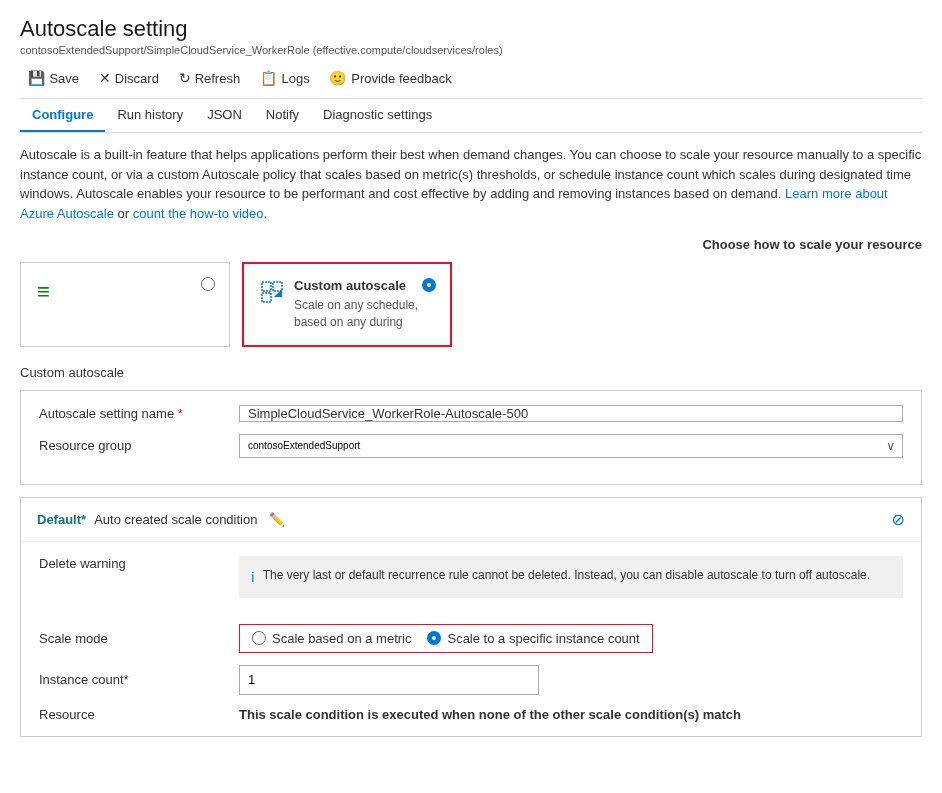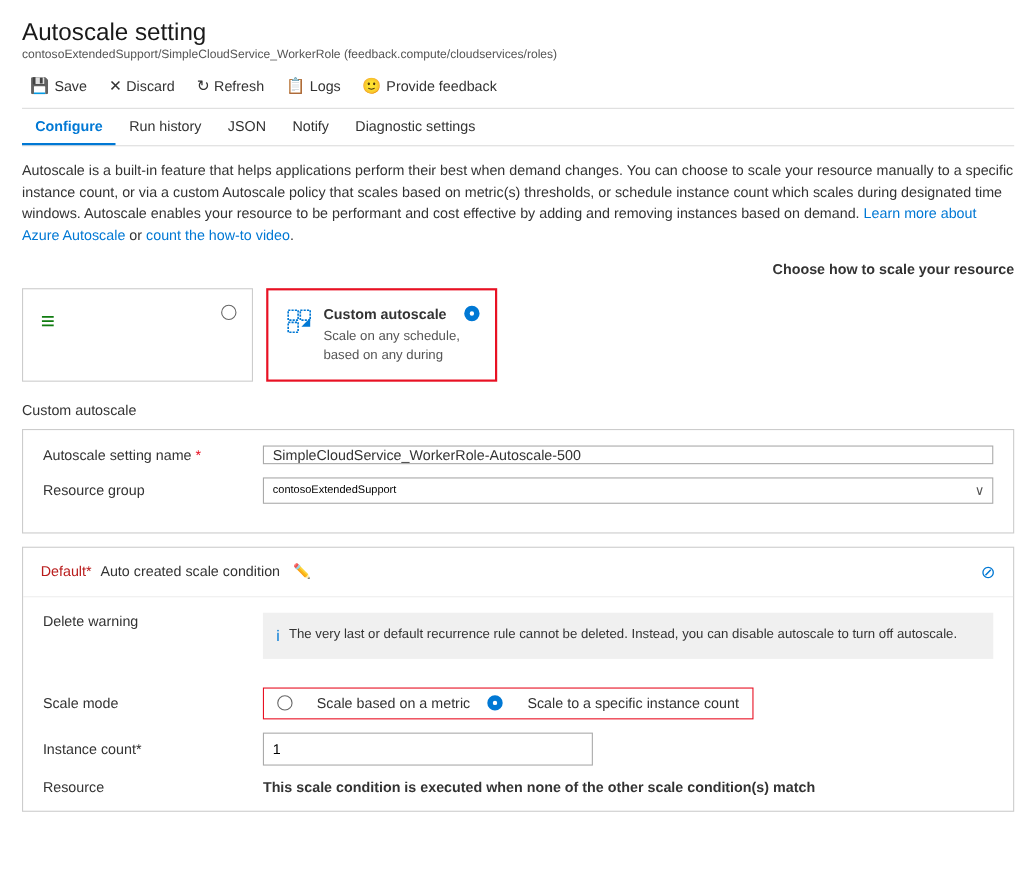--- a/index.html
+++ b/index.html
@@ -39,45 +39,45 @@
     .form-row { display: flex; align-items: center; margin-bottom: 12px; }
     .form-label { width: 200px; font-size: 13px; color: #333; }
     .form-label .required { color: #e81123; }
     .form-input { flex: 1; height: 17px; border: 1px solid #aaa; padding: 4px 8px; font-size: 13px; color: #333; outline: none; }
     .form-select-wrap { flex: 1; position: relative; }
     .form-select { width: 100%; height: 24px; border: 1px solid #aaa; padding: 4px 8px; font-size: 10px; appearance: none; background: #fff; cursor: pointer; }
     .form-select-arrow { position: absolute; right: 8px; top: 50%; transform: translateY(-50%); font-size: 12px; pointer-events: none; color: #555; }
 
     .condition-box { border: 1px solid #ccc; padding: 0; margin-bottom: 0; }
     .condition-header { display: flex; align-items: center; padding: 12px 16px; border-bottom: 1px solid #eee; gap: 8px; }
-    .condition-header-title { font-size: 13px; font-weight: 400; color: #b91c1c; }
+    .condition-header-title { font-size: 13px; font-weight: 700; color: #0f766e; }
     .condition-header-sub { font-size: 13px; color: #333; }
     .condition-header-edit { color: #0078d4; cursor: pointer; font-size: 13px; margin-left: 4px; }
     .condition-header-spacer { flex: 1; }
     .condition-header-icon { color: #0078d4; font-size: 16px; cursor: pointer; }
     .condition-body { padding: 14px 18px; }
 
     .delete-warning { display: flex; align-items: flex-start; gap: 8px; background: #f0f0f0; padding: 10px 12px; font-size: 12px; color: #333; line-height: 1.5; }
     .delete-warning .info-icon { color: #0078d4; font-size: 14px; margin-top: 1px; flex-shrink: 0; }
 
     .scale-mode-row { display: flex; align-items: center; margin-top: 26px; margin-bottom: 12px; }
     .scale-mode-options { display: flex; align-items: center; gap: 16px; border: 1.5px solid #e81123; padding: 6px 12px; }
-    .radio-option { display: flex; align-items: center; gap: 22px; cursor: pointer; font-size: 13px; }
+    .radio-option { display: flex; align-items: center; gap: 6px; cursor: pointer; font-size: 13px; }
     .radio-btn { width: 14px; height: 14px; border-radius: 50%; border: 1px solid #666; background: #fff; flex-shrink: 0; }
     .radio-btn.checked { border: 5px solid #0078d4; }
     .instance-input { width: 300px; height: 30px; border: 1px solid #aaa; padding: 4px 8px; font-size: 13px; }
 
     .schedule-row { display: flex; align-items: flex-start; }
     .schedule-text { font-size: 13px; font-weight: 600; color: #333; }
   </style>
 </head>
 <body>
 
 <div class="page-title">Autoscale setting</div>
-<div class="breadcrumb">contosoExtendedSupport/SimpleCloudService_WorkerRole (feedback.compute/cloudservices/roles)</div>
+<div class="breadcrumb">contosoExtendedSupport/SimpleCloudService_WorkerRole (effective.compute/cloudservices/roles)</div>
 
 <div class="toolbar">
   <button class="toolbar-btn">
     <span class="icon">💾</span>
     <span>Save</span>
   </button>
   <button class="toolbar-btn">
     <span class="icon">✕</span>
     <span>Discard</span>
   </button>

